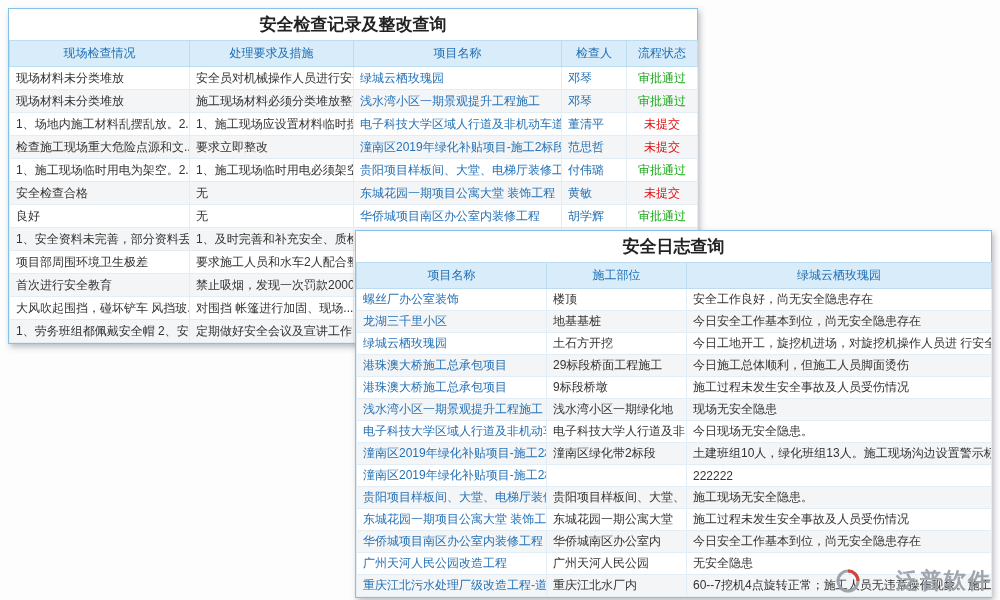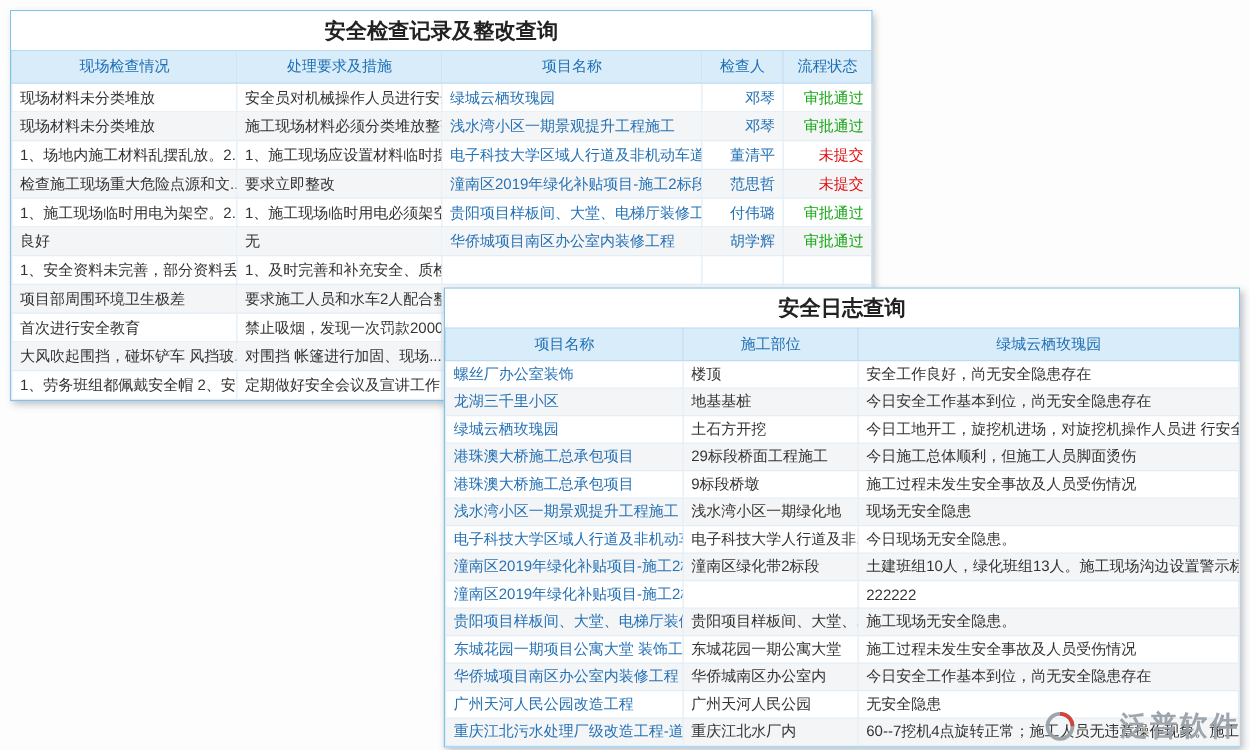--- a/index.html
+++ b/index.html
@@ -44,22 +44,22 @@
   .grid td {
     height: 23px;
     border: 1px solid #e2edf6;
     padding: 0 6px;
     overflow: hidden; white-space: nowrap;
     color: #333;
   }
   .win2 .grid td { height: 22px; }
   .grid tbody tr:nth-child(even) { background: var(--stripe, #f4f5f6); }
   td.ct-link { color: var(--link, #2672b6); cursor: pointer; }
-  td.ct-name { color: var(--link, #2672b6); text-align: right; }
-  td.ct-status { text-align: right; }
+  td.ct-name { color: var(--link, #2672b6); text-align: left; }
+  td.ct-status { text-align: center; }
   td.st-green { color: var(--status_green, #16a716); }
   td.st-red { color: var(--status_red, #e01111); }
   col.i-c1 { width: 180px; } col.i-c2 { width: 164px; } col.i-c3 { width: 208px; }
   col.i-c4 { width: 65px; }  col.i-c5 { width: 71px; }
   col.l-c1 { width: 190px; } col.l-c2 { width: 140px; } col.l-c3 { width: 305px; }
   .watermark {
     position: absolute; right: 8px; bottom: 4px; z-index: 30;
     display: flex; align-items: center; gap: 7px;
     color: #9aa1a9; pointer-events: none; opacity: .95;
   }
@@ -117,20 +117,27 @@
           <td class="ct-status st-red">未提交</td>
         </tr>
         <tr>
           <td class="ct-text">1、施工现场临时用电为架空。2...</td>
           <td class="ct-text">1、施工现场临时用电必须架空...</td>
           <td class="ct-link">贵阳项目样板间、大堂、电梯厅装修工程</td>
           <td class="ct-name">付伟璐</td>
           <td class="ct-status st-green">审批通过</td>
         </tr>
         <tr>
+          <td class="ct-text">安全检查合格</td>
+          <td class="ct-text">无</td>
+          <td class="ct-link">东城花园一期项目公寓大堂 装饰工程</td>
+          <td class="ct-name">黄敏</td>
+          <td class="ct-status st-red">未提交</td>
+        </tr>
+        <tr>
           <td class="ct-text">良好</td>
           <td class="ct-text">无</td>
           <td class="ct-link">华侨城项目南区办公室内装修工程</td>
           <td class="ct-name">胡学辉</td>
           <td class="ct-status st-green">审批通过</td>
         </tr>
         <tr>
           <td class="ct-text">1、安全资料未完善，部分资料丢...</td>
           <td class="ct-text">1、及时完善和补充安全、质检...</td>
           <td class="ct-link"></td>

